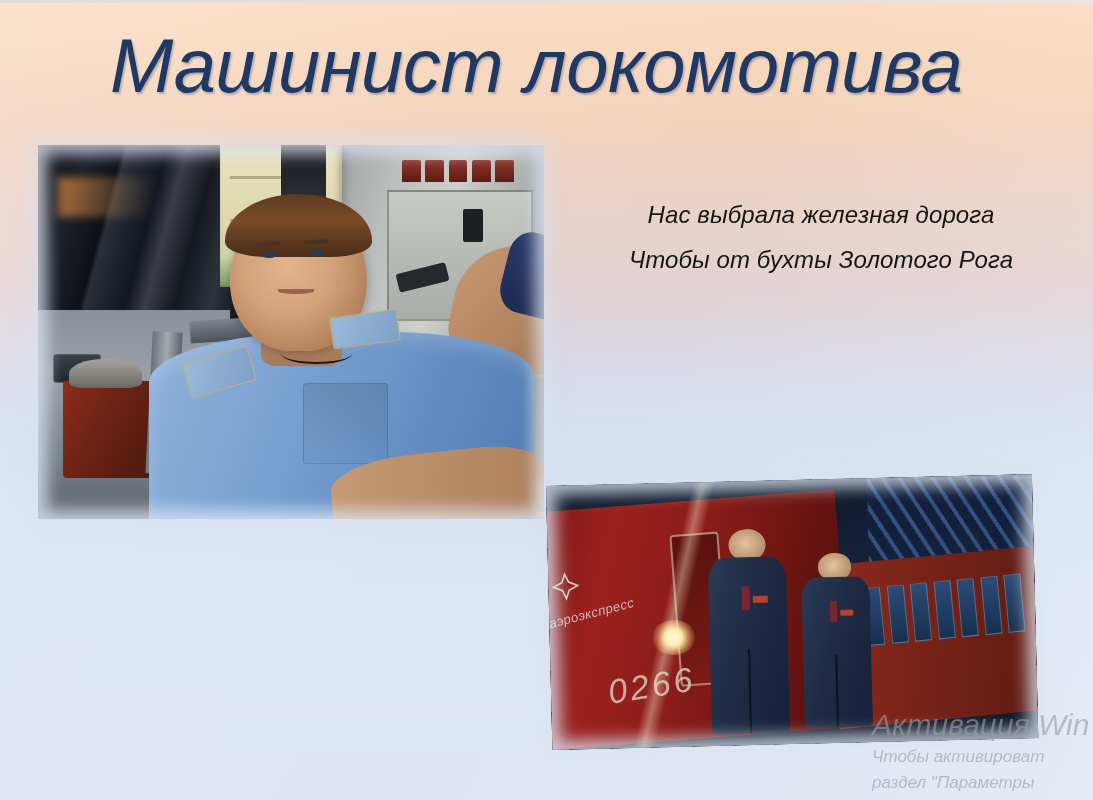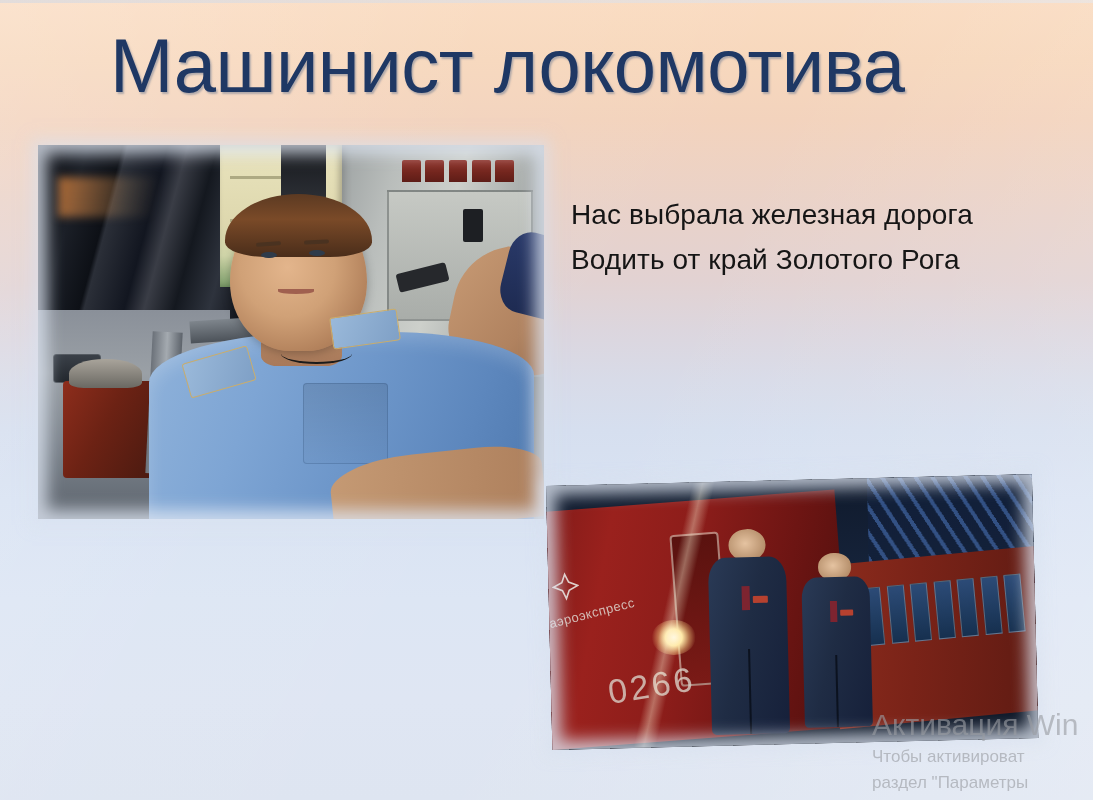--- a/index.html
+++ b/index.html
@@ -25,20 +25,21 @@
         #f3d3bd 120px,
         #e9d2c9 210px,
         #e2d2d2 280px,
         #dcd6de 330px,
         #d8dbe8 380px,
         #d6dfef 430px,
         #d9e3f3 500px,
         #dde6f4 600px,
         #dfe6f3 700px,
         #dee5f1 800px);
+    font-style: italic;
   }
   
   .slide::before {
     content: "";
     position: absolute;
     inset: 0;
     background:
       linear-gradient(118deg,
         rgba(255,255,255,0.20) 0%,
         rgba(255,255,255,0.04) 32%,
@@ -73,26 +74,27 @@
   }
 
   
   .poem {
     position: absolute;
     left: 571px;
     top: 192px;
     width: 500px;
   }
   .poem-line {
-    font-size: 28px;
+    font-size: 24px;
     line-height: 45px;
     color: #151515;
     font-weight: 400;
     white-space: nowrap;
     letter-spacing: 0.1px;
+    text-align: center;
   }
 
   
   .photo {
     position: absolute;
     overflow: hidden;
     background: #2b2f37;
     
     box-shadow: 0 0 14px 6px rgba(215,224,238,0.55);
   }
@@ -500,21 +502,21 @@
         </div>
       </div>
 
       <div class="crew-flare"></div>
     </div>
     <div class="feather"></div>
   </div>
 
   <div class="poem">
     <div class="poem-line">Нас выбрала железная дорога</div>
-    <div class="poem-line">Водить от край Золотого Рога</div>
+    <div class="poem-line">Чтобы от бухты Золотого Рога</div>
   </div>
 
   <div class="watermark">
     <div class="wm-title">Активация Win</div>
     <div class="wm-sub">Чтобы активироват</div>
     <div class="wm-sub">раздел "Параметры</div>
   </div>
 
 </div>
 

